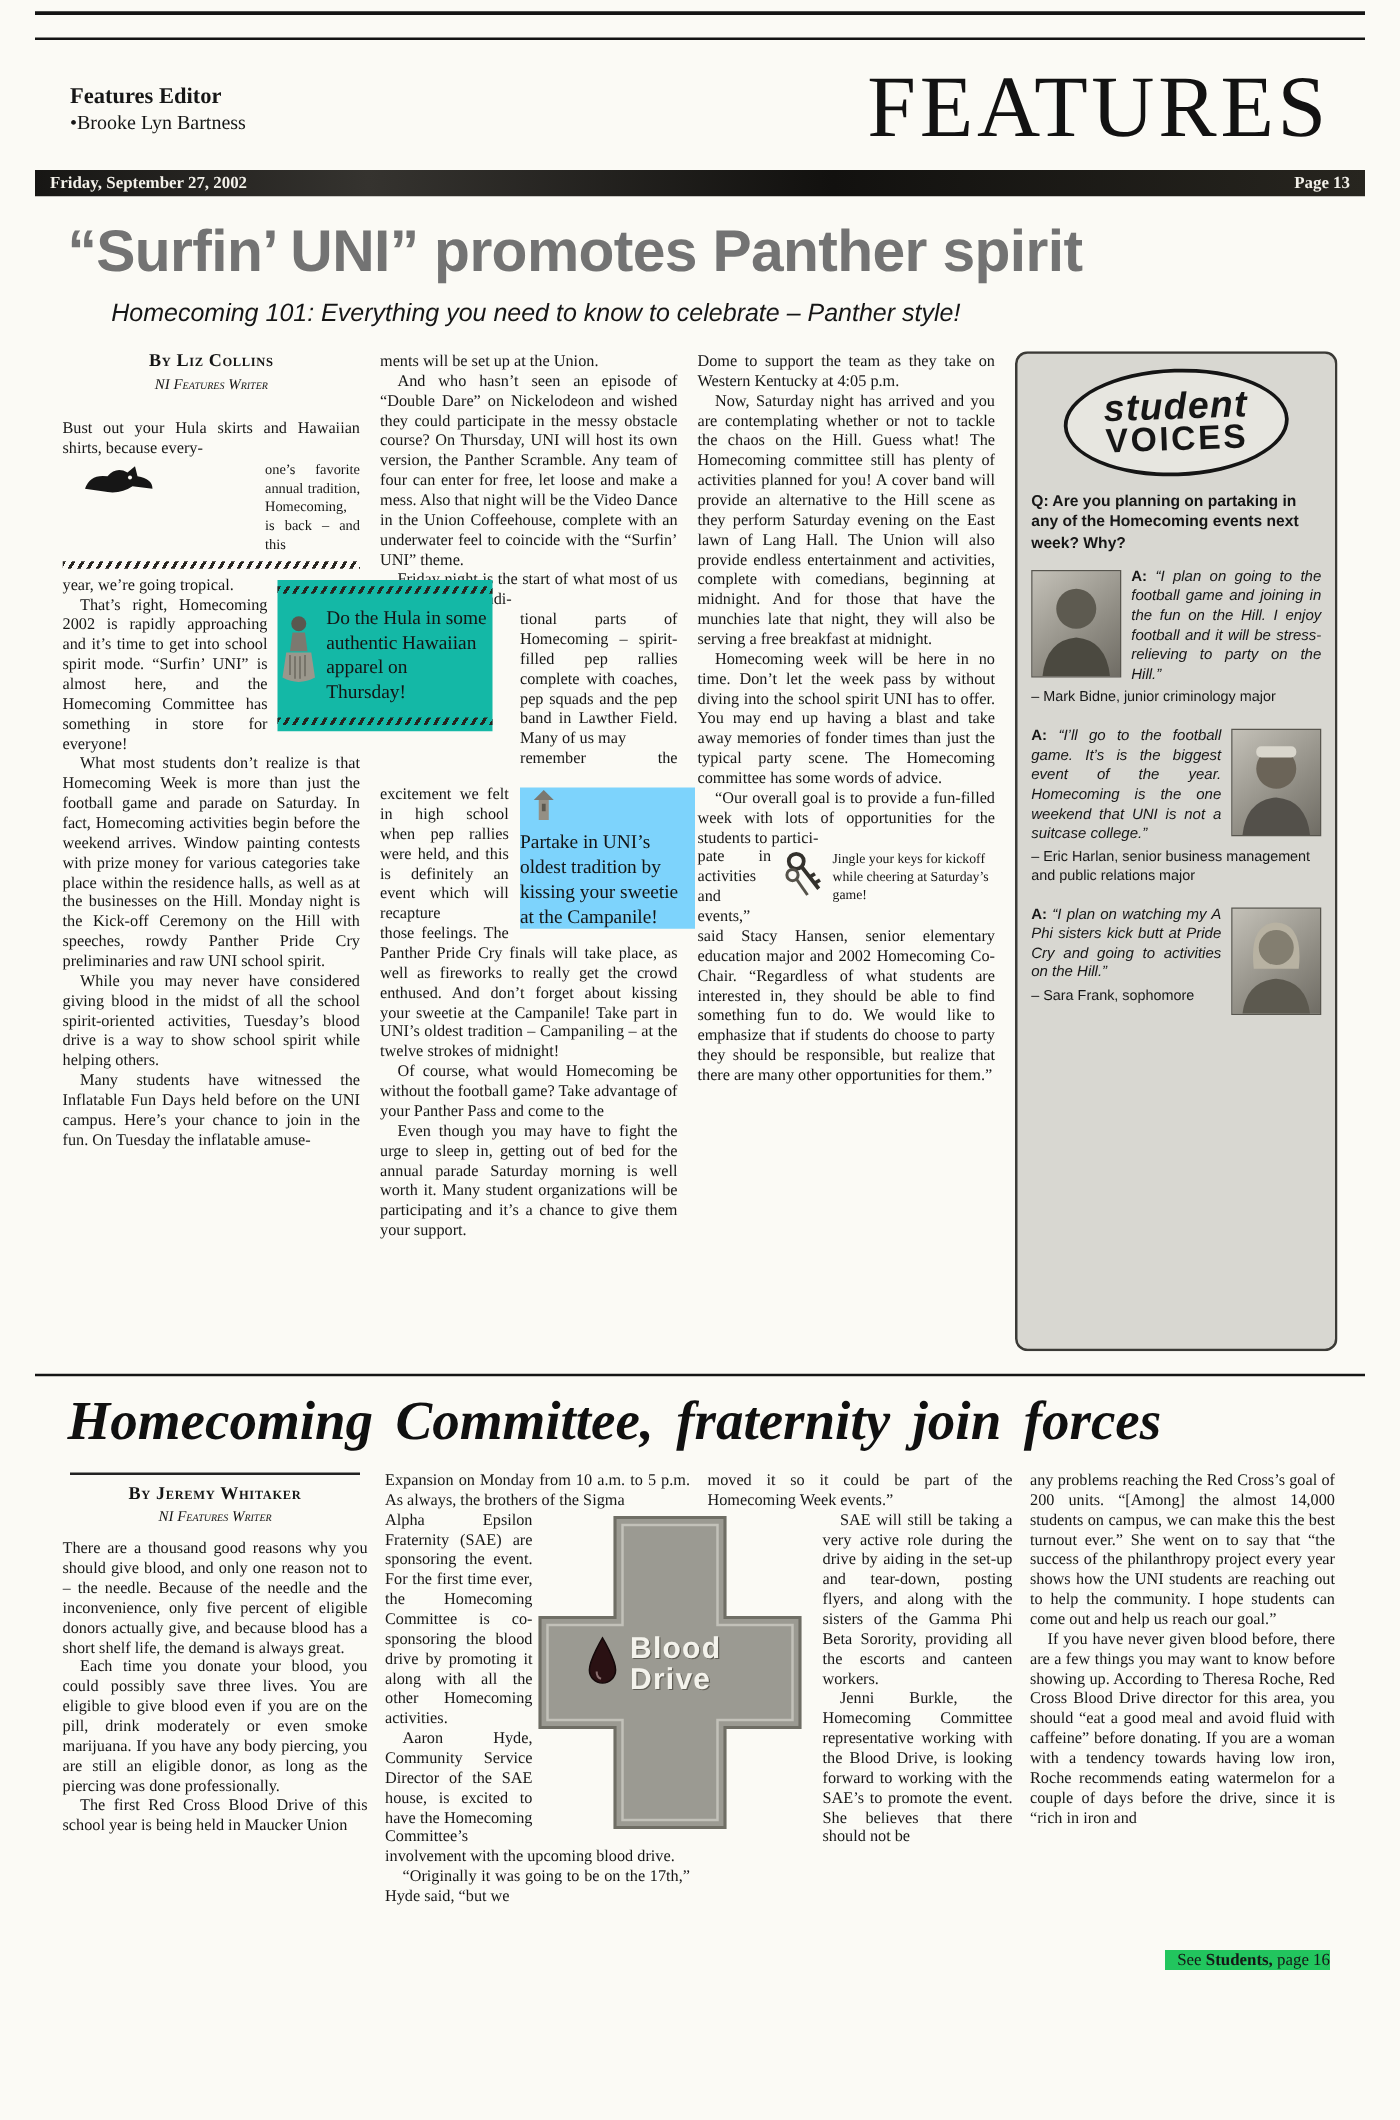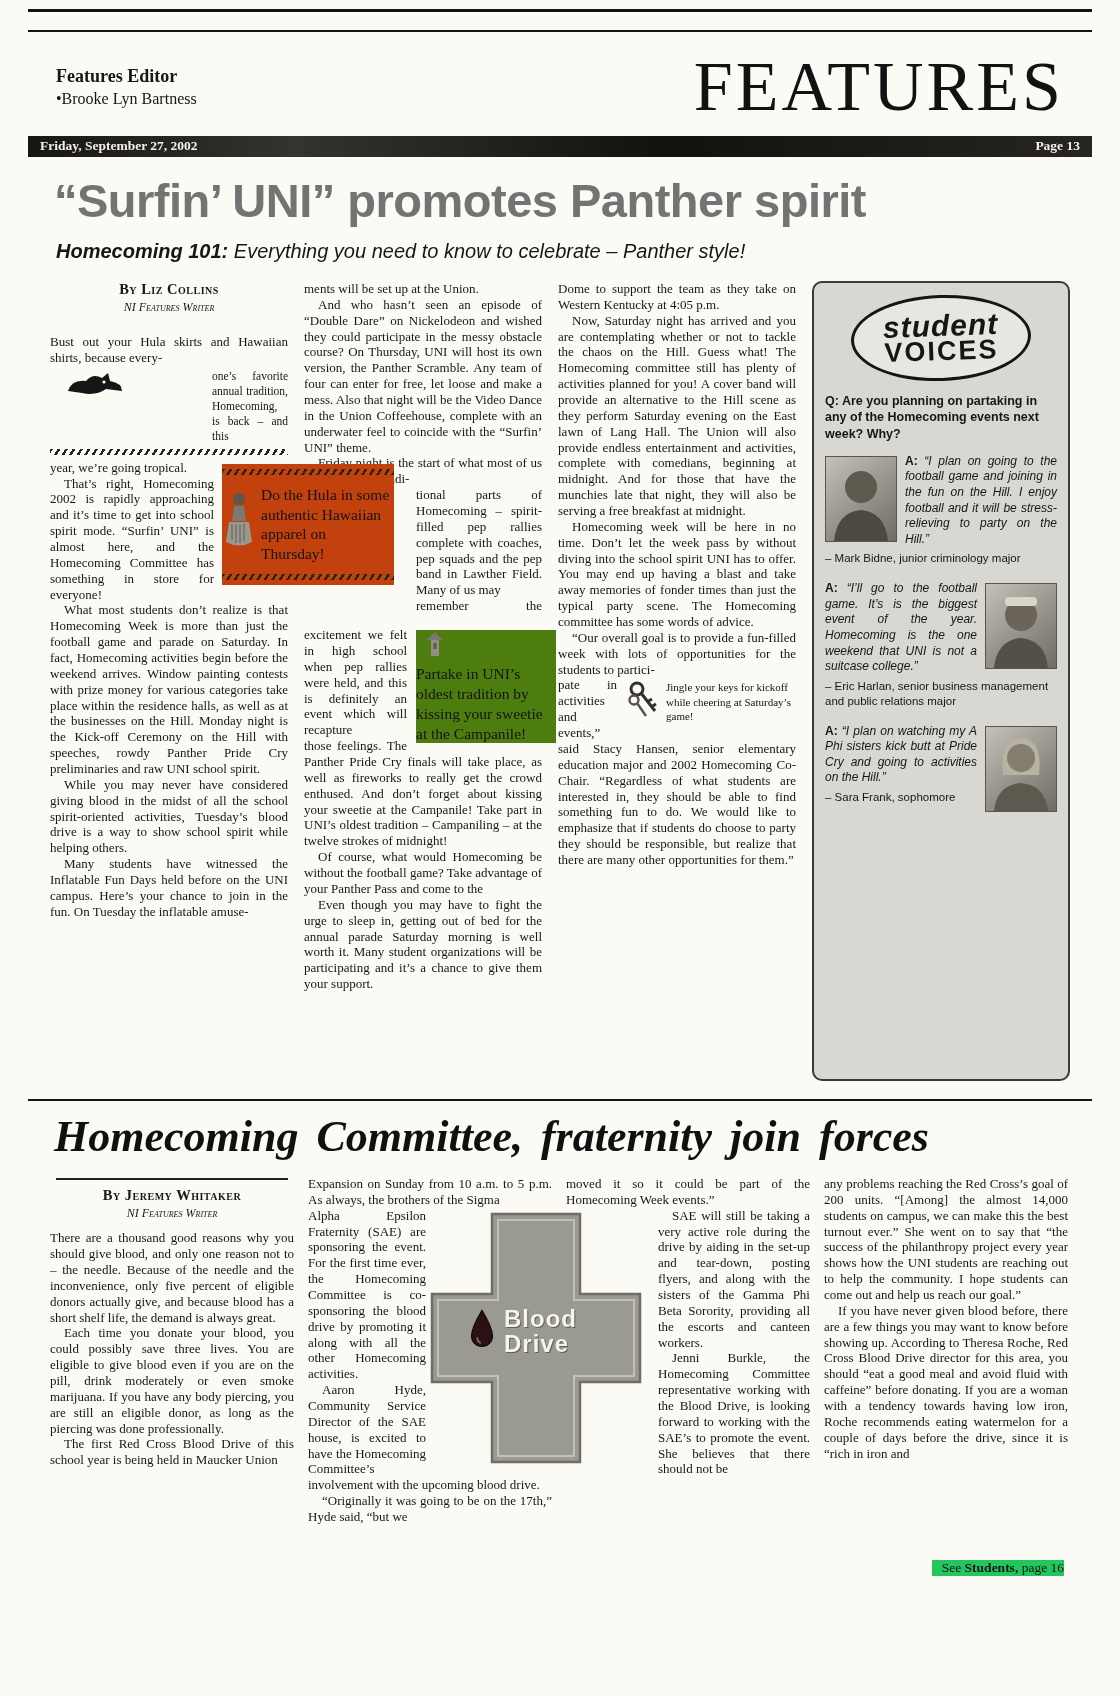--- a/index.html
+++ b/index.html
@@ -26,44 +26,44 @@
   .datebar {
     display:flex; justify-content:space-between; align-items:center;
     margin:6px -22px 0; padding:2px 12px 3px;
     background:linear-gradient(90deg,#171614,#35332f 25%,#12110f 60%,#27251f);
     color:#f3f1ea; font-weight:bold; font-size:13.5px;
   }
 
   
   .a1-headline { font-family:"Liberation Sans", sans-serif; font-weight:bold; font-size:47px; letter-spacing:-0.5px; margin:16px 0 0 4px; color:#737373; }
   .a1-subhead { font-family:"Liberation Sans", sans-serif; font-style:italic; font-size:20px; margin:12px 0 0 6px; }
-  .a1-subhead .sub-b { font-weight:bold; }
+  .a1-subhead .sub-b { font-weight:normal;margin-left:33px; }
 
   
   .main-row { display:flex; gap:16px; margin-top:18px; height:800px; overflow:hidden; }
   .col { width:238px; flex:none; font-size:13px; line-height:1.22; text-align:justify; }
   .col p { text-indent:14px; margin:0; }
   .col p.noindent { text-indent:0; }
   .byline { text-align:center; margin-bottom:20px; }
   .byline-name { font-variant:small-caps; font-weight:bold; font-size:14.5px; letter-spacing:0.5px; }
   .byline-role { font-variant:small-caps; font-style:italic; font-size:12px; margin-top:1px; }
 
   .deco-rule { height:6px; margin:5px 0; background-image:repeating-linear-gradient(120deg,#26241f 0 2.5px,transparent 2.5px 6.5px); }
 
   .panther-row { display:flex; gap:8px; margin:3px 0 1px; }
   .pq-panther { width:154px; flex:none; }
   .pq-text { font-size:16.5px; line-height:1.28; text-align:left; color:#141414; }
   .panther-icon { display:block; margin:2px 0 3px 16px; }
   .side-text { flex:1; font-size:11.5px; line-height:1.3; text-align:justify; text-align-last:justify; }
 
-  .pq-hula { float:right; width:172px; margin:4px -106px 6px 8px; position:relative; z-index:2; background:#c2410c; }
+  .pq-hula { float:right; width:172px; margin:4px -106px 6px 8px; position:relative; z-index:2; background:#14b8a6; }
   .pq-hula .hula-inner { display:flex; gap:7px; align-items:center; padding:5px 2px; }
   .pq-hula .pq-text { font-size:15.5px; }
 
-  .pq-campanile { float:right; width:140px; margin:3px -14px 5px 9px; position:relative; z-index:2; background:#4d7c0f; }
+  .pq-campanile { float:right; width:140px; margin:3px -14px 5px 9px; position:relative; z-index:2; background:#7dd3fc; }
   .pq-campanile .pq-text { font-size:15.5px; }
   .campanile-icon { display:block; margin:0 0 2px 6px; }
 
   .pq-keys { float:right; width:176px; margin:3px -6px 5px 9px; }
   .pq-keys .pq-text { font-size:11px; }
   .keys-icon { float:left; margin:0 6px 2px 0; }
 
   .sp { background:transparent; }
   .sp-hula-col2 { float:left; width:104px; height:134px; margin:2px 8px 4px 0; }
   .sp-cross-col2 { float:right; width:118px; height:252px; margin:2px 0 4px 8px; }
@@ -281,21 +281,21 @@
         <div class="a2-byline byline">
           <div class="byline-name">By Jeremy Whitaker</div>
           <div class="byline-role">NI Features Writer</div>
         </div>
         <p class="noindent">There are a thousand good reasons why you should give blood, and only one reason not to – the needle. Because of the needle and the inconvenience, only five percent of eligible donors actually give, and because blood has a short shelf life, the demand is always great.</p>
         <p>Each time you donate your blood, you could possibly save three lives. You are eligible to give blood even if you are on the pill, drink moderately or even smoke marijuana. If you have any body piercing, you are still an eligible donor, as long as the piercing was done professionally.</p>
         <p>The first Red Cross Blood Drive of this school year is being held in Maucker Union</p>
       </div>
 
       <div class="a2-col">
-        <p class="noindent">Expansion on Sunday from 10 a.m. to 5 p.m. As always, the brothers of the Sigma</p>
+        <p class="noindent">Expansion on Monday from 10 a.m. to 5 p.m. As always, the brothers of the Sigma</p>
         <div class="sp sp-cross-col2"></div>
         <p class="noindent">Alpha Epsilon Fraternity (SAE) are sponsoring the event. For the first time ever, the Homecoming Committee is co-sponsoring the blood drive by promoting it along with all the other Homecoming activities.</p>
         <p>Aaron Hyde, Community Service Director of the SAE house, is excited to have the Homecoming Committee’s involvement with the upcoming blood drive.</p>
         <p>“Originally it was going to be on the 17th,” Hyde said, “but we</p>
       </div>
 
       <div class="a2-col">
         <p class="noindent">moved it so it could be part of the Homecoming Week events.”</p>
         <div class="sp sp-cross-col3"></div>
         <p>SAE will still be taking a very active role during the drive by aiding in the set-up and tear-down, posting flyers, and along with the sisters of the Gamma Phi Beta Sorority, providing all the escorts and canteen workers.</p>

